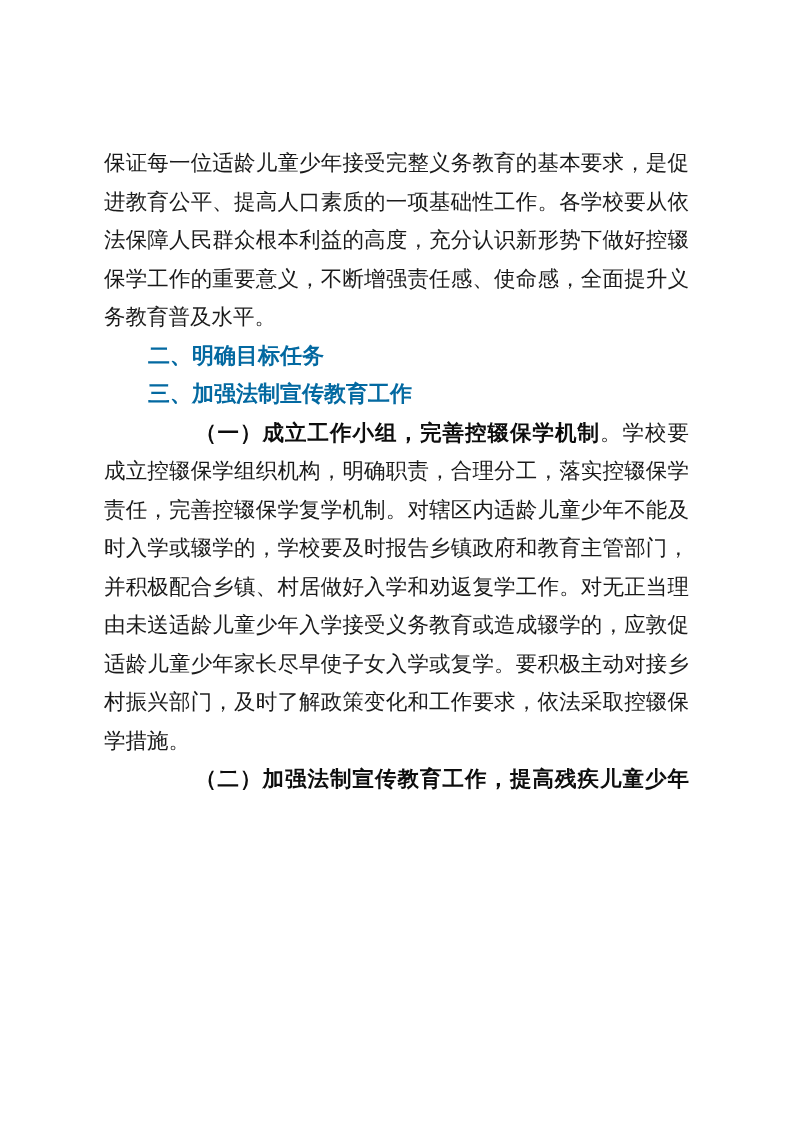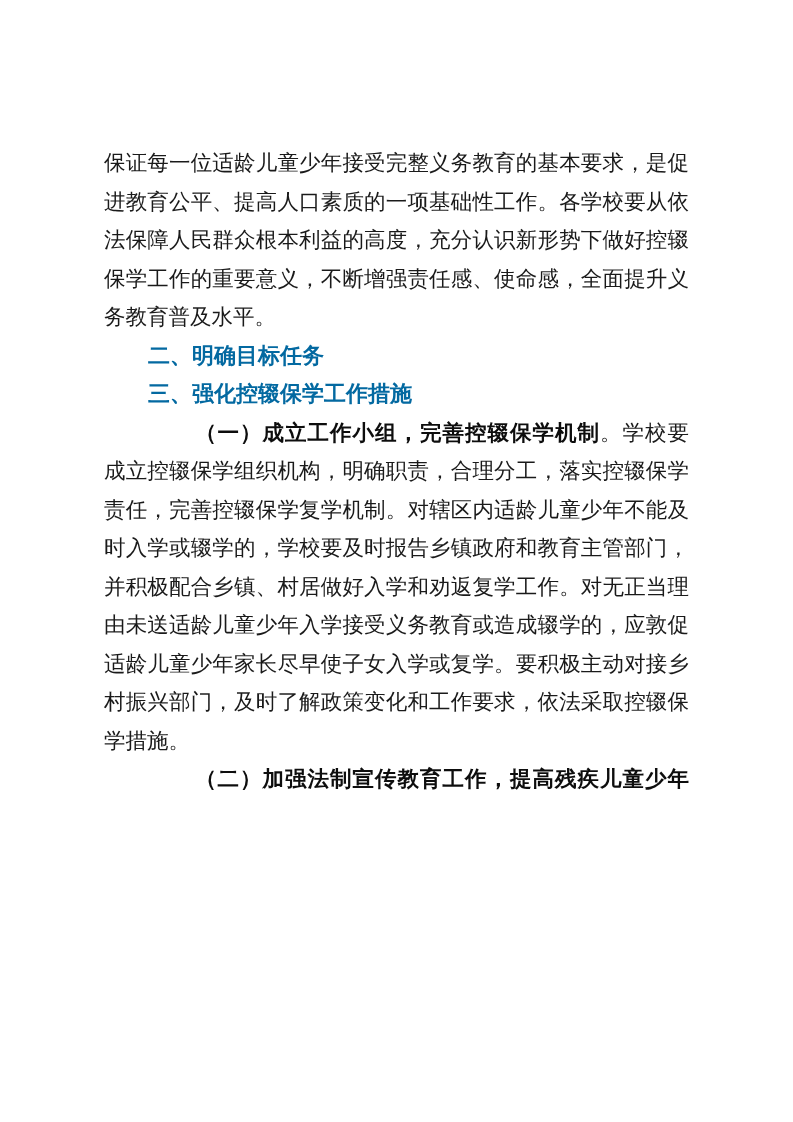--- a/index.html
+++ b/index.html
@@ -70,21 +70,21 @@
 </head>
 <body>
 
 <div class="page">
   <div class="body-text">
     <p class="para continuation">保证每一位适龄儿童少年接受完整义务教育的基本要求，是促进教育公平、提高人口素质的一项基础性工作。各学校要从依法保障人民群众根本利益的高度，充分认识新形势下做好控辍保学工作的重要意义，不断增强责任感、使命感，全面提升义务教育普及水平。</p>
 
     <h2 class="sec-heading">二、明确目标任务</h2>
 
 
-    <h2 class="sec-heading">三、强化控辍保学工作措施</h2>
+    <h2 class="sec-heading">三、加强法制宣传教育工作</h2>
 
     <p class="para"><span class="measure-lead">（一）成立工作小组，完善控辍保学机制</span><span>。学校要成立控辍保学组织机构，明确职责，合理分工，落实控辍保学责任，完善控辍保学复学机制。对辖区内适龄儿童少年不能及时入学或辍学的，学校要及时报告乡镇政府和教育主管部门，并积极配合乡镇、村居做好入学和劝返复学工作。对无正当理由未送适龄儿童少年入学接受义务教育或造成辍学的，应敦促适龄儿童少年家长尽早使子女入学或复学。要积极主动对接乡村振兴部门，及时了解政策变化和工作要求，依法采取控辍保学措施。</span></p>
 
     <p class="para"><span class="measure-lead">（二）加强法制宣传教育工作，提高残疾儿童少年入学率</span></p>
   </div>
 
   <div class="page-footer"><span class="footer-dash">—</span><span class="footer-num">2</span><span class="footer-dash">—</span></div>
 </div>
 
 </body></html>

